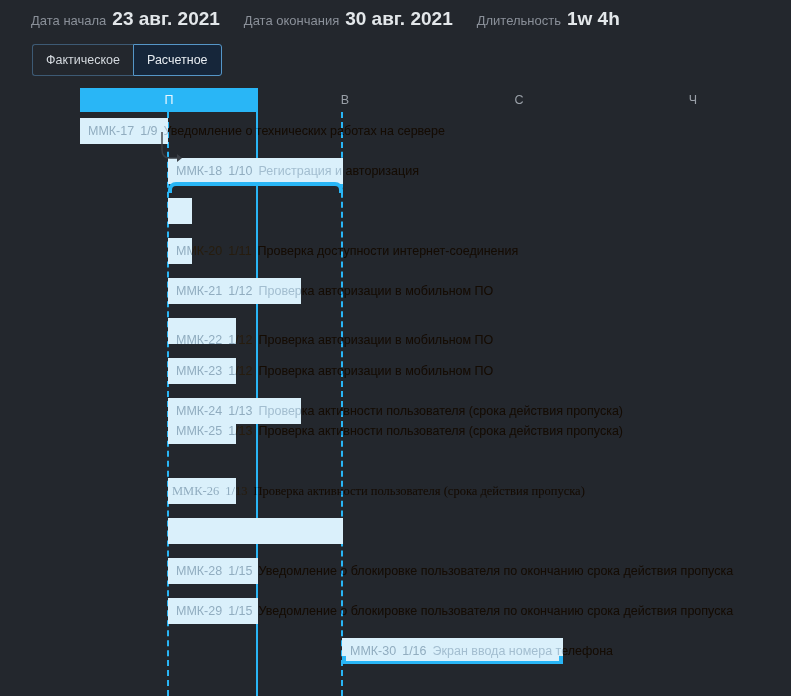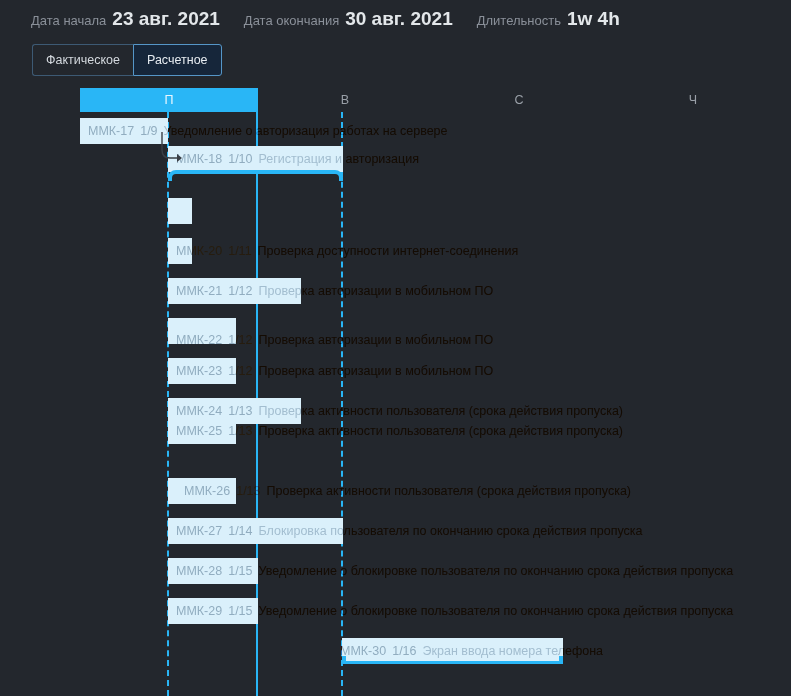--- a/index.html
+++ b/index.html
@@ -232,23 +232,23 @@
       <div class="day-cell" style="left: 606px; width: 174px;">Ч</div>
     </div>
   <div id="guides">
       <div class="vline today" style="left: 256px;"></div>
       <div class="vline dashed" style="left: 167px;"></div>
       <div class="vline dashed" style="left: 341px;"></div>
     </div>
   <div id="rows">
       <div class="row" style="top: 24px;">
         <div class="bar" style="left: 80px; width: 88px;"></div>
-        <div class="task-label" style="left: 88px;"><span class="task-key">ММК-17</span><span class="task-est">1/9</span><span class="task-summary">Уведомление о авторизация работах на сервере</span></div>
-      </div>
-      <div class="row" style="top: 52px;">
+        <div class="task-label" style="left: 88px;"><span class="task-key">ММК-17</span><span class="task-est">1/9</span><span class="task-summary">Уведомление о технических работах на сервере</span></div>
+      </div>
+      <div class="row" style="top: 64px;">
         <div class="bar" style="left: 168px; width: 175px;"></div>
         <div class="bracket" style="left: 168px; width: 175px; top: 30px;"></div>
         <div class="task-label" style="left: 176px;"><span class="task-key">ММК-18</span><span class="task-est">1/10</span><span class="task-summary">Регистрация и авторизация</span></div>
       </div>
       <div class="row" style="top: 104px;">
         <div class="bar" style="left: 168px; width: 24px;"></div>
       </div>
       <div class="row" style="top: 144px;">
         <div class="bar" style="left: 168px; width: 24px;"></div>
         <div class="task-label" style="left: 176px;"><span class="task-key">ММК-20</span><span class="task-est">1/11</span><span class="task-summary">Проверка доступности интернет-соединения</span></div>
@@ -268,40 +268,39 @@
       <div class="row" style="top: 304px;">
         <div class="bar" style="left: 168px; width: 133px;"></div>
         <div class="task-label" style="left: 176px;"><span class="task-key">ММК-24</span><span class="task-est">1/13</span><span class="task-summary">Проверка активности пользователя (срока действия пропуска)</span></div>
       </div>
       <div class="row" style="top: 324px;">
         <div class="bar" style="left: 168px; width: 68px;"></div>
         <div class="task-label" style="left: 176px;"><span class="task-key">ММК-25</span><span class="task-est">1/13</span><span class="task-summary">Проверка активности пользователя (срока действия пропуска)</span></div>
       </div>
       <div class="row" style="top: 384px;">
         <div class="bar" style="left: 168px; width: 68px;"></div>
-        <div class="task-label" style="left: 184px;"><span class="task-key">ММК-26</span><span class="task-est">1/13</span><span class="task-summary">Проверка активности пользователя (срока действия пропуска)</span></div>
+        <div class="task-label" style="left: 172px; font-family: Liberation Serif, serif;"><span class="task-key">ММК-26</span><span class="task-est">1/13</span><span class="task-summary">Проверка активности пользователя (срока действия пропуска)</span></div>
       </div>
       <div class="row" style="top: 424px;">
         <div class="bar" style="left: 168px; width: 175px;"></div>
-        <div class="task-label" style="left: 176px;"><span class="task-key">ММК-27</span><span class="task-est">1/14</span><span class="task-summary">Блокировка пользователя по окончанию срока действия пропуска</span></div>
       </div>
       <div class="row" style="top: 464px; padding-left: 20px;">
         <div class="bar" style="left: 168px; width: 90px;"></div>
         <div class="task-label" style="left: 176px;"><span class="task-key">ММК-28</span><span class="task-est">1/15</span><span class="task-summary">Уведомление о блокировке пользователя по окончанию срока действия пропуска</span></div>
       </div>
       <div class="row" style="top: 504px;">
         <div class="bar" style="left: 168px; width: 90px;"></div>
         <div class="task-label" style="left: 176px;"><span class="task-key">ММК-29</span><span class="task-est">1/15</span><span class="task-summary">Уведомление о блокировке пользователя по окончанию срока действия пропуска</span></div>
       </div>
       <div class="row" style="top: 544px;">
         <div class="bar edge-bottom" style="left: 342px; width: 221px;">
           <div class="bar-notch-l"></div>
           <div class="bar-notch-r"></div>
         </div>
-        <div class="task-label" style="left: 340px; text-align: right;"><span class="task-key">ММК-30</span><span class="task-est">1/16</span><span class="task-summary">Экран ввода номера телефона</span></div>
+        <div class="task-label" style="left: 350px; text-align: right;"><span class="task-key">ММК-30</span><span class="task-est">1/16</span><span class="task-summary">Экран ввода номера телефона</span></div>
       </div>
     </div>
   <div class="connector" style="left:160px; top:44px; width:24px; height:36px;">
     <svg width="24" height="36" viewBox="0 0 24 36">
       <path d="M2 0 L2 18 Q2 26 10 26 L20 26" fill="none" stroke="#3a3f46" stroke-width="1.4"></path>
       <path d="M17 22 L22 26 L17 30 Z" fill="#3a3f46"></path>
     </svg>
   </div>
 </div>
 

